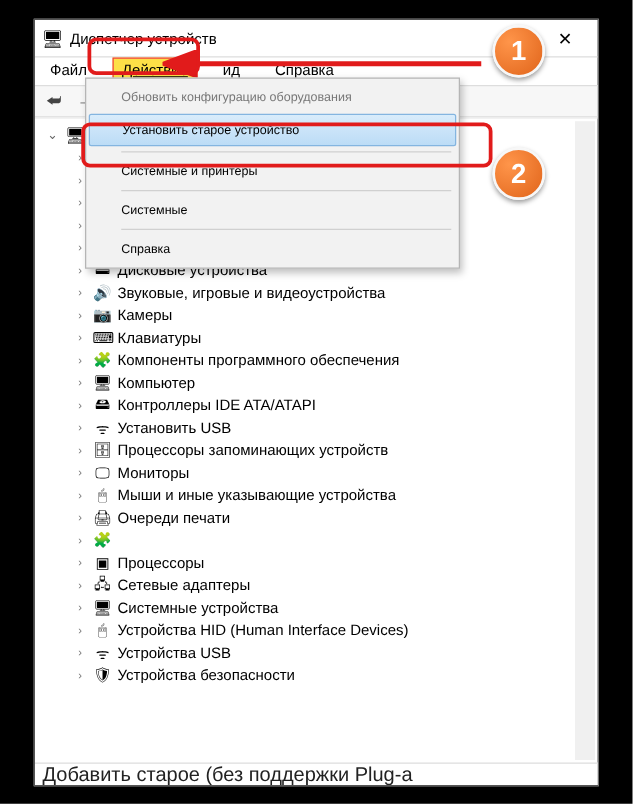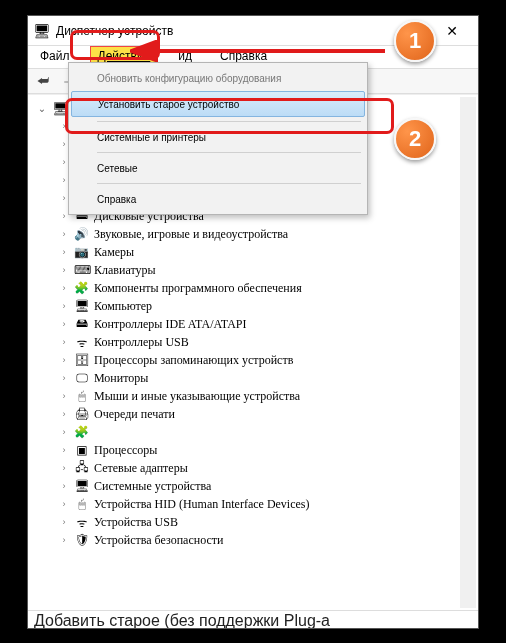--- a/index.html
+++ b/index.html
@@ -121,21 +121,21 @@
   .root-row .expander { font-size:10px; color:#666; width:12px; text-align:center;}
   .root-row .icon { width:16px;font-size:13px; }
   .node-group { margin-left: 22px; }
   .node {
     display: flex; align-items: center;
     height: 18px;
     gap: 4px;
   }
   .node .expander { width:12px; font-size:9px; color:#777; text-align:center; }
   .node .icon { width:16px; font-size:12px; text-align:center; }
-  .node .label { font-size:12px;font-family:Liberation Serif, serif; }
+  .node .label { font-size:12px; }
   
   .dropdown {
     position: absolute;
     left: 68px; top: 62px;
     width: 300px;
     background: #f2f2f2;
     border: 1px solid #b5b5b5;
     box-shadow: 2px 3px 6px rgba(0,0,0,.25);
     z-index: 10;
     padding: 3px 2px;
@@ -274,21 +274,21 @@
             <span class="label">Компьютер</span>
           </div>
           <div class="node">
             <span class="expander">›</span>
             <span class="icon">🖴</span>
             <span class="label">Контроллеры IDE ATA/ATAPI</span>
           </div>
           <div class="node">
             <span class="expander">›</span>
             <span class="icon">ᯤ</span>
-            <span class="label">Контроллеры USB</span>
+            <span class="label">Установить USB</span>
           </div>
           <div class="node">
             <span class="expander">›</span>
             <span class="icon">🗄</span>
             <span class="label">Процессоры запоминающих устройств</span>
           </div>
           <div class="node">
             <span class="expander">›</span>
             <span class="icon">🖵</span>
             <span class="label">Мониторы</span>
@@ -346,21 +346,21 @@
 </div>
 
 <div class="dropdown">
   <div class="dd-item" style="color:#777;white-space:nowrap;overflow:hidden;">Обновить конфигурацию оборудования</div>
   <div class="dd-highlight-wrap">
     <div class="dd-item">Установить старое устройство</div>
   </div>
   <div class="dd-sep"></div>
   <div class="dd-item">Системные и принтеры</div>
   <div class="dd-sep"></div>
-  <div class="dd-item">Сетевые</div>
+  <div class="dd-item">Системные</div>
   <div class="dd-sep"></div>
   <div class="dd-item">Справка</div>
 </div>
 
 <div class="red-ring ring-menu"></div>
 <div class="red-ring ring-item"></div>
 
 <div class="step-arrow1">
   <svg viewBox="0 0 260 22">
     <defs>

